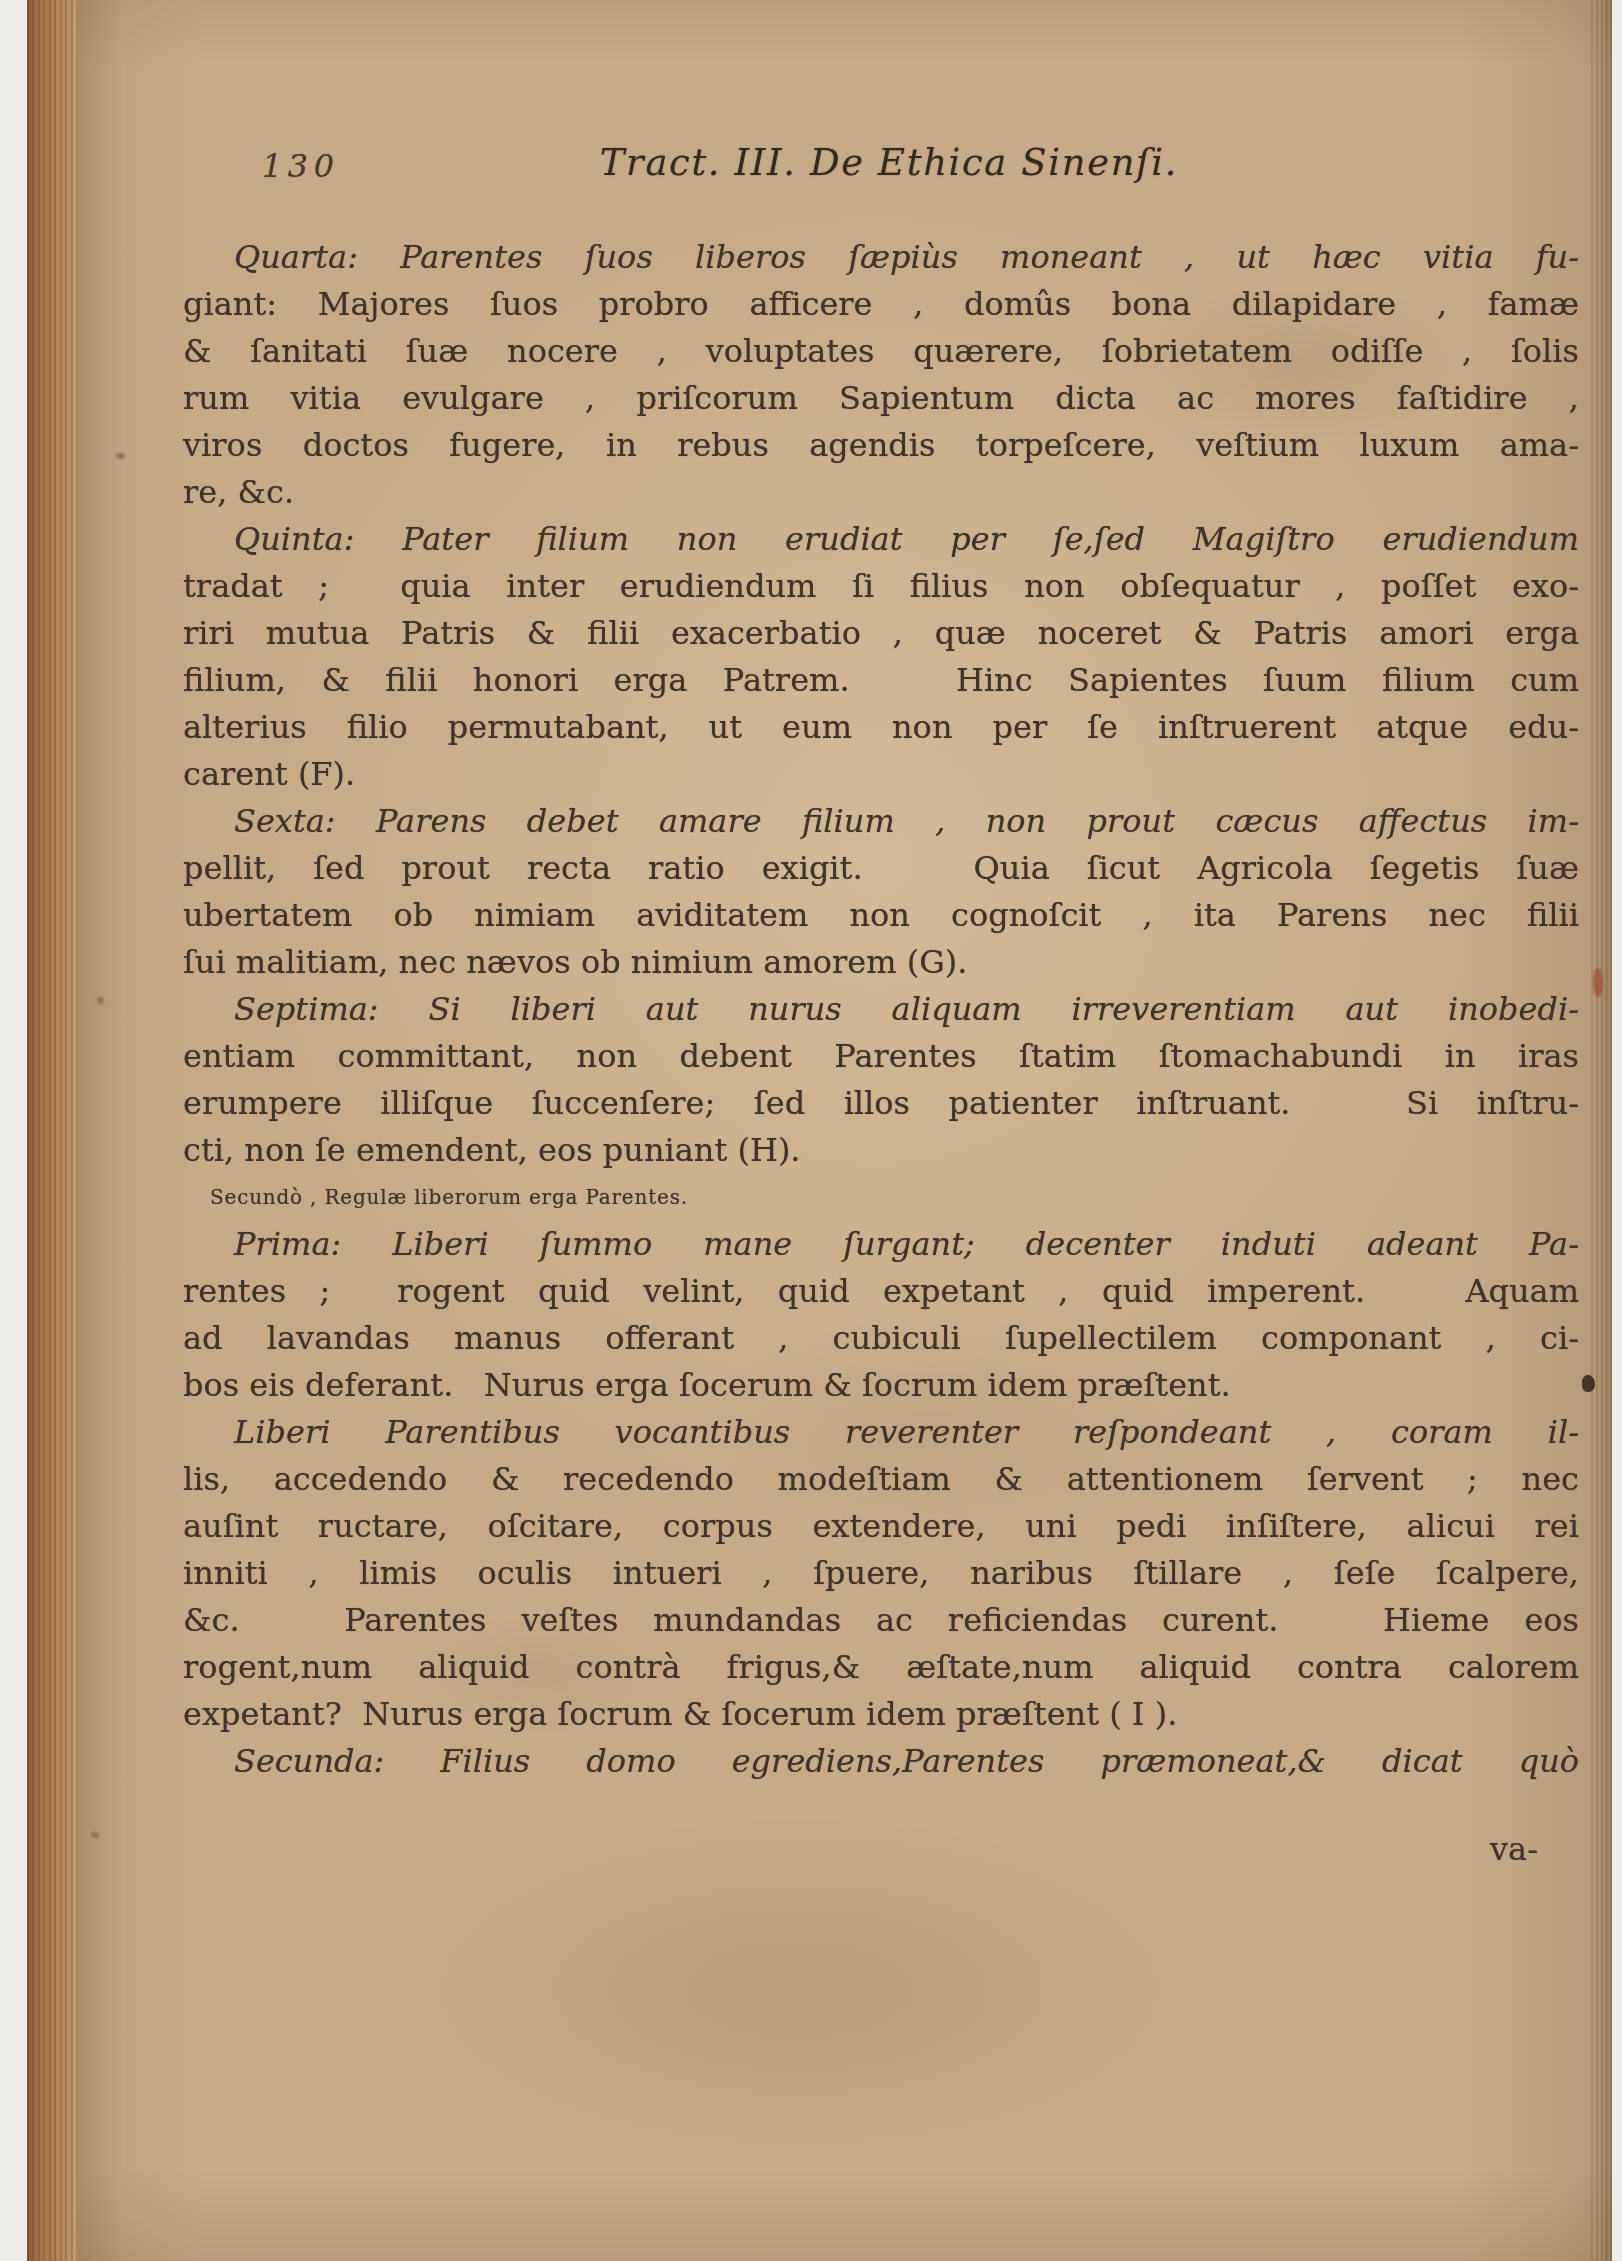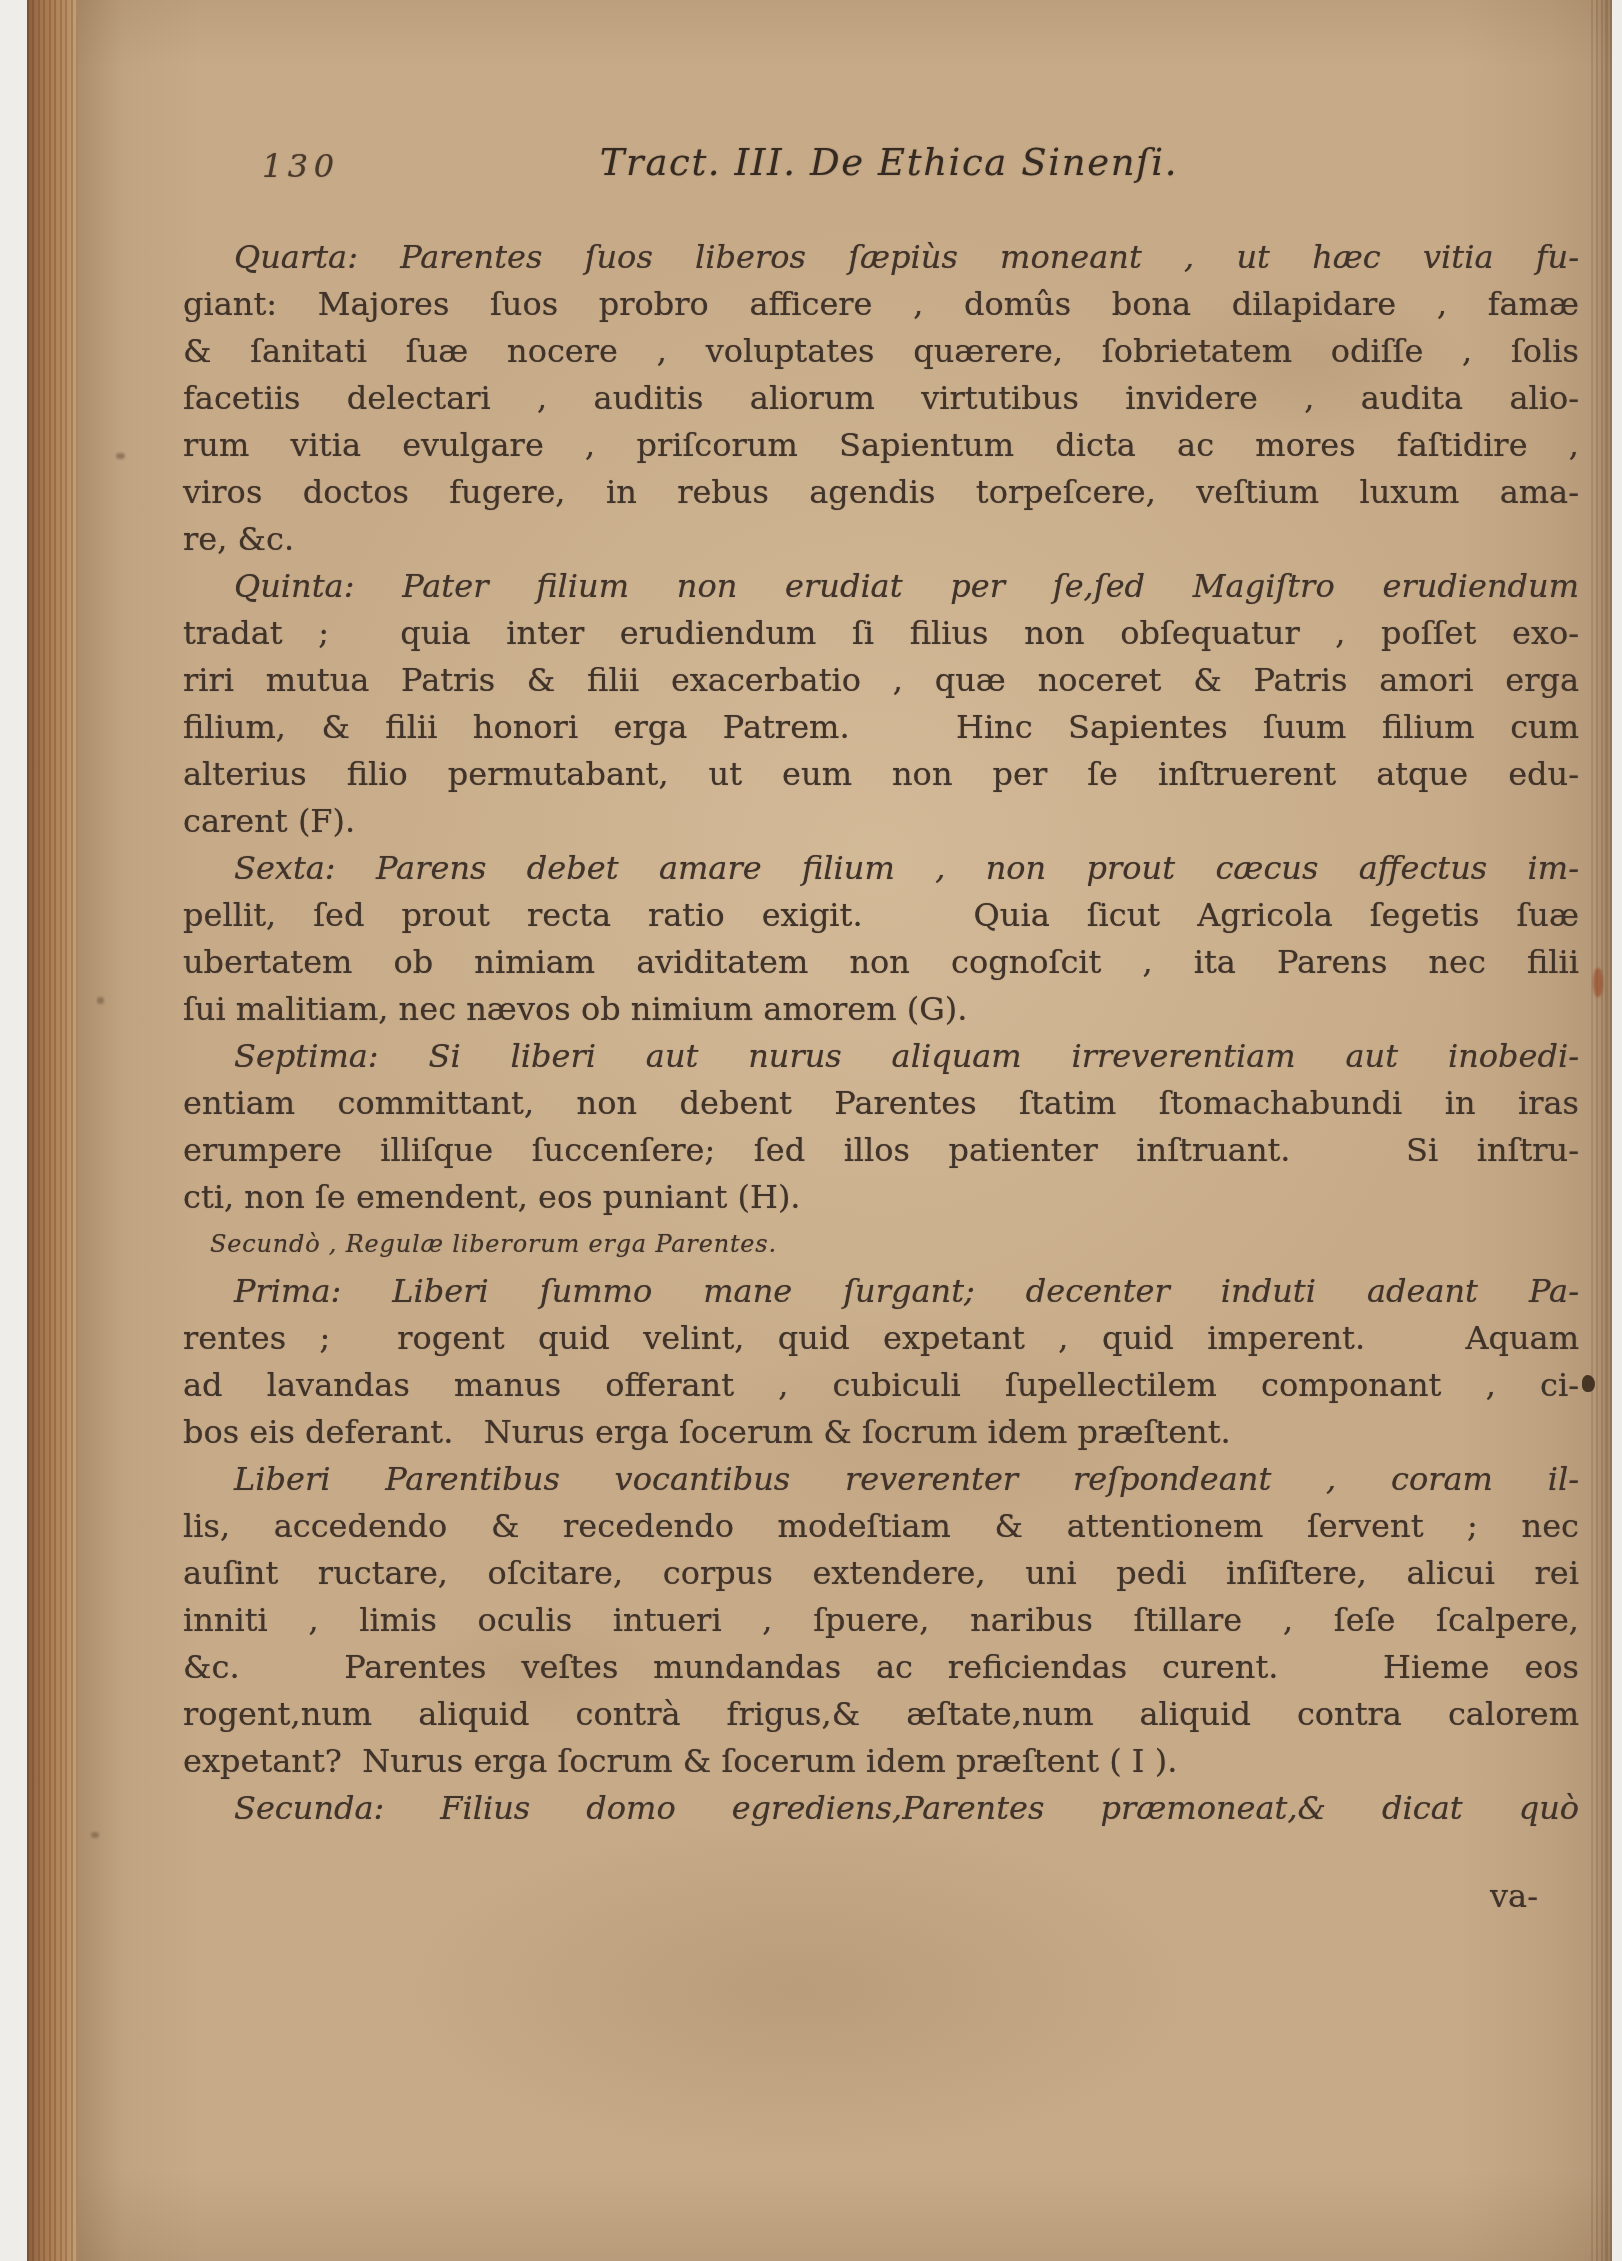--- a/index.html
+++ b/index.html
@@ -53,21 +53,21 @@
   }
   .line {
     font-size:32px; line-height:47px;
     text-align:justify; text-align-last:justify;
     white-space:pre-wrap;
     text-shadow:0 0 1px rgba(64,48,36,.55);
   }
   .line.end { text-align-last:left; }
   .ind { text-indent:51px;font-style:italic; }
   .heading {
-    font-size:24px; font-style:italic; letter-spacing:0.8px;
+    font-size:20px; letter-spacing:0.8px;
     text-align-last:left; text-indent:27px;
   }
   .catchword { text-align-last:right; padding-right:41px;margin-top:41px; }
   
   .blot { position:absolute; }
   .blot-red {
     left:1515px; top:968px; width:10.3px; height:28.5px;
     background:rgba(148,62,30,.55); border-radius:45%/50%; filter:blur(0.8px);
   }
   .blot-dark {
@@ -92,21 +92,20 @@
       <span class="pageno">130</span>
       <span class="running-title">Tract. III. De Ethica Sinenſi.</span>
     </div>
 
     <div class="body-text">
 
       <div class="para">
         <div class="line ind">Quarta: Parentes ſuos liberos ſæpiùs moneant , ut hæc vitia fu-</div>
         <div class="line">giant: Majores ſuos probro afficere , domûs bona dilapidare , famæ</div>
         <div class="line">&amp; ſanitati ſuæ nocere , voluptates quærere, ſobrietatem odiſſe , ſolis</div>
-        <div class="line">facetiis delectari , auditis aliorum virtutibus invidere , audita alio-</div>
         <div class="line">rum vitia evulgare , priſcorum Sapientum dicta ac mores faſtidire ,</div>
         <div class="line">viros doctos fugere, in rebus agendis torpeſcere, veſtium luxum ama-</div>
         <div class="line end">re, &amp;c.</div>
       </div>
 
       <div class="para">
         <div class="line ind">Quinta: Pater filium non erudiat per ſe,ſed Magiſtro erudiendum</div>
         <div class="line">tradat ;  quia inter erudiendum ſi filius non obſequatur , poſſet exo-</div>
         <div class="line">riri mutua Patris &amp; filii exacerbatio , quæ noceret &amp; Patris amori erga</div>
         <div class="line">filium, &amp; filii honori erga Patrem.   Hinc Sapientes ſuum filium cum</div>

